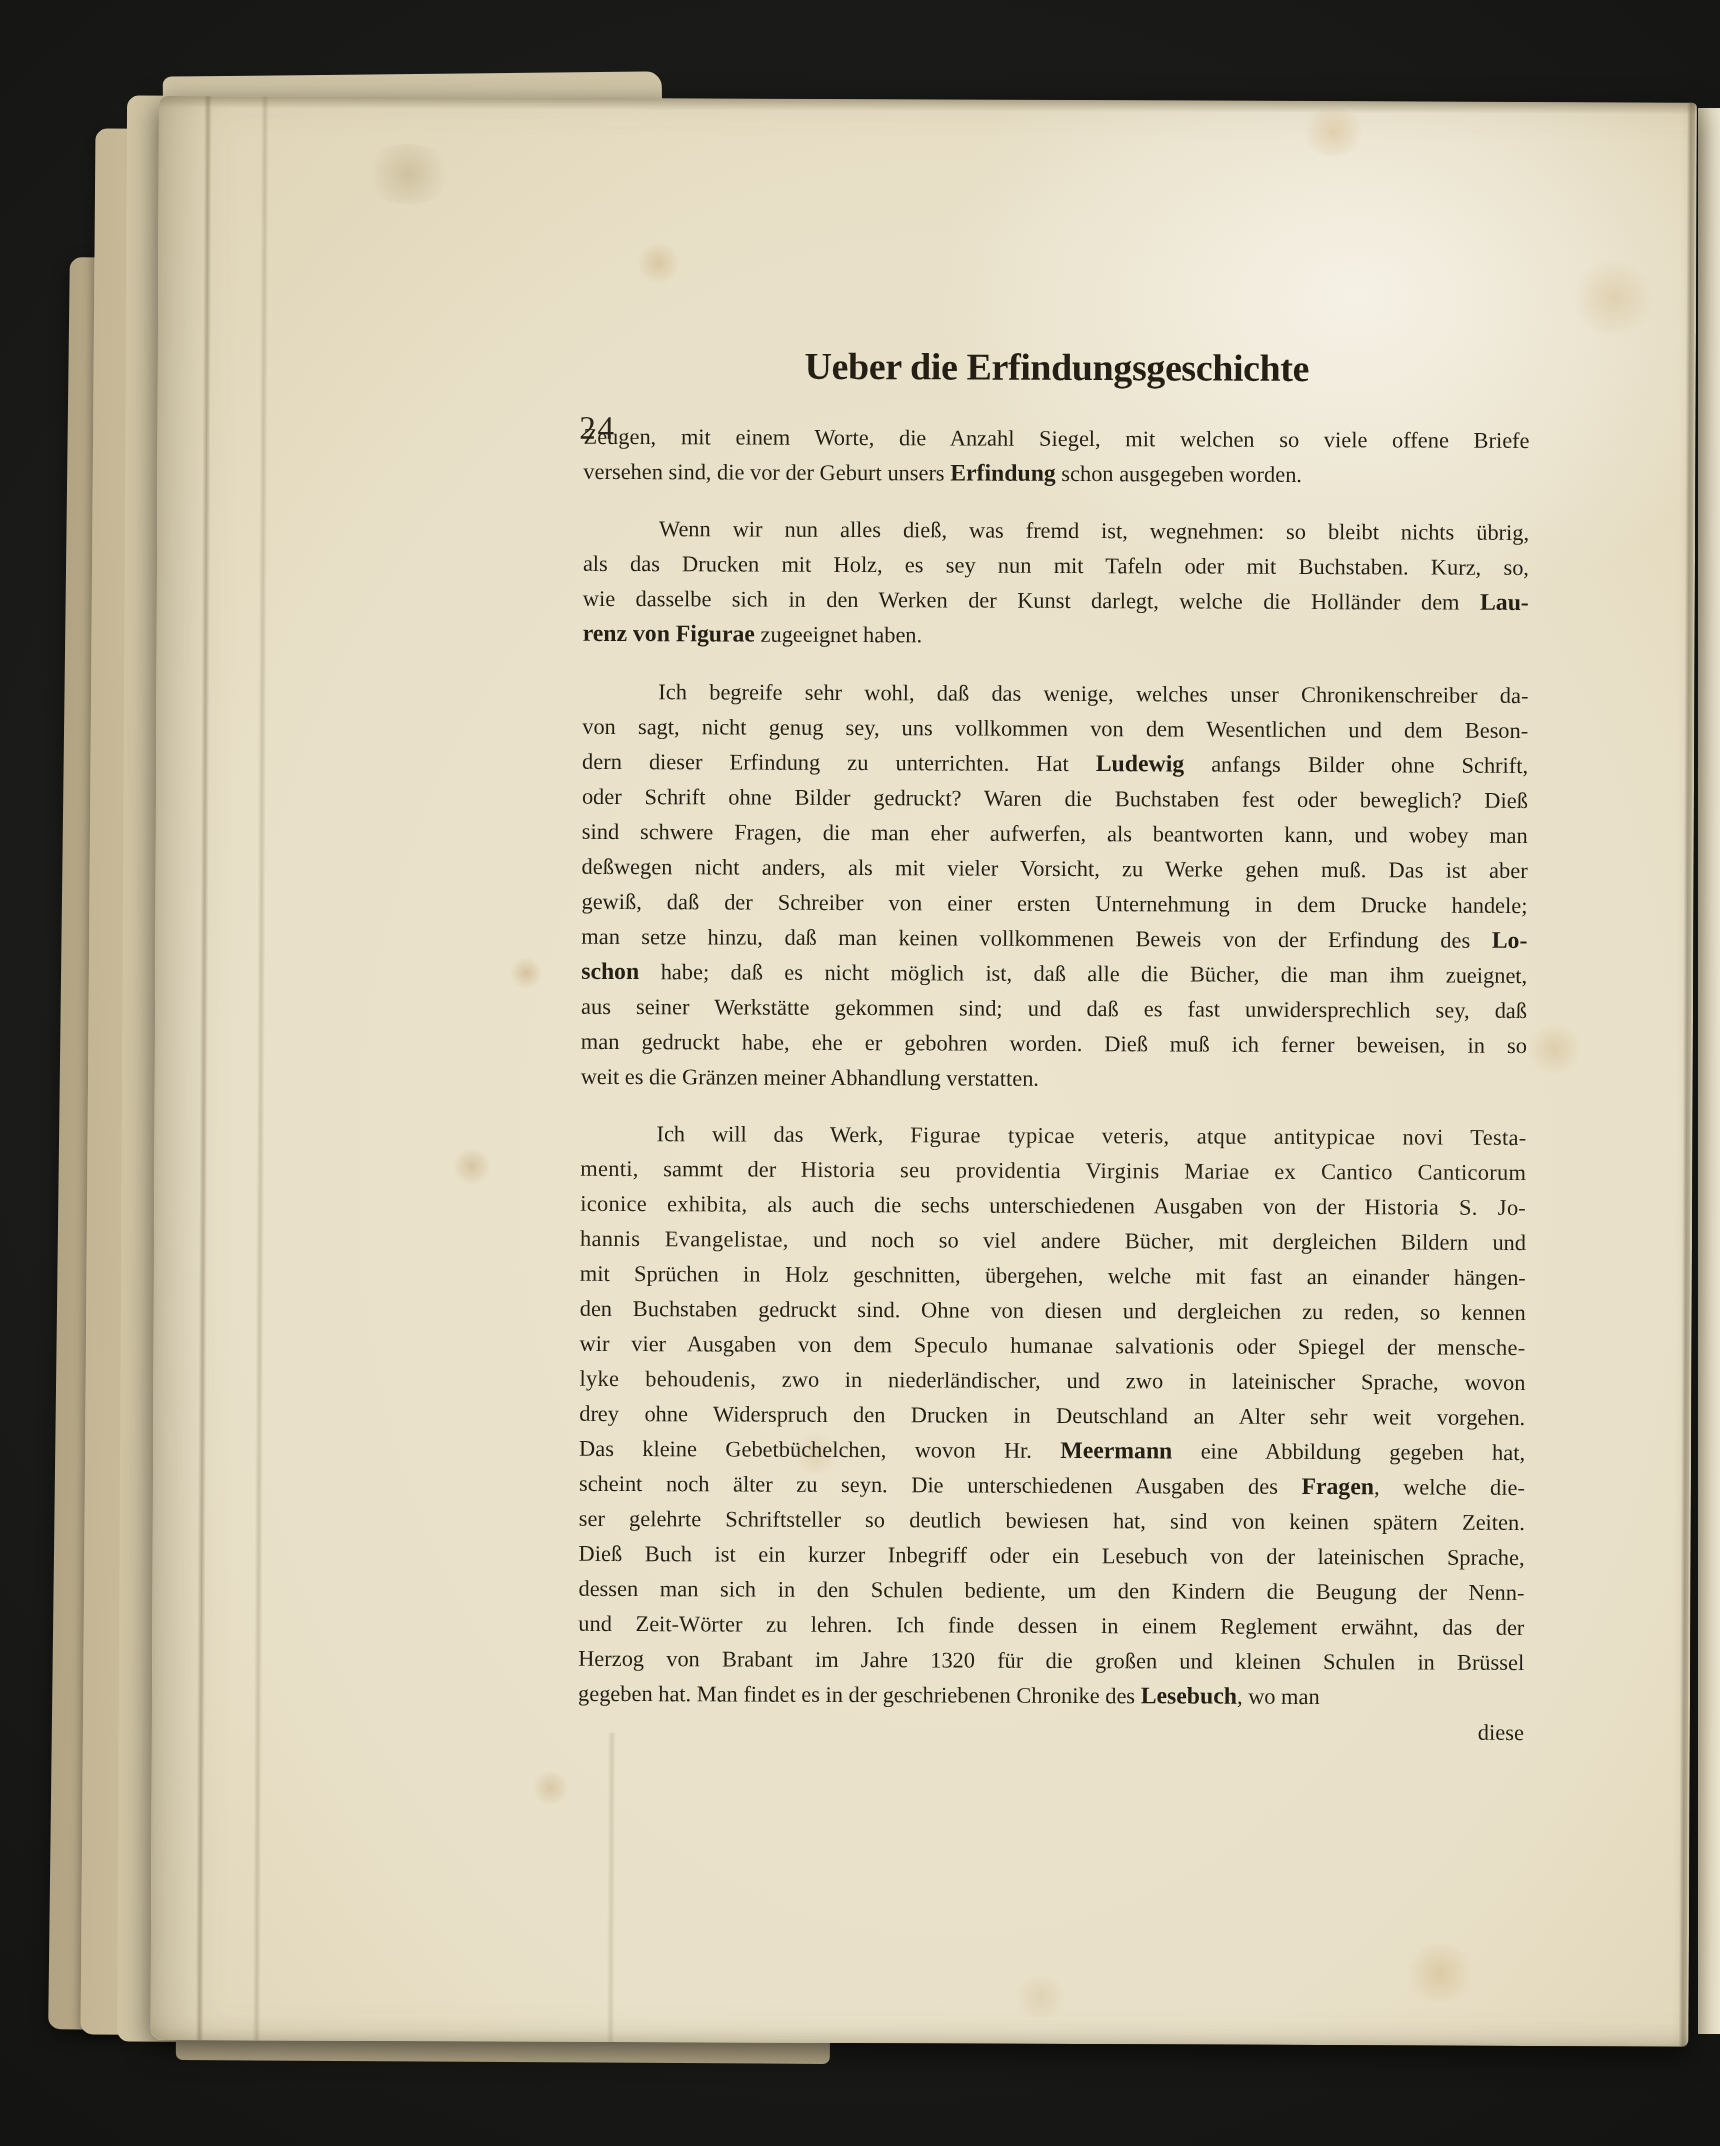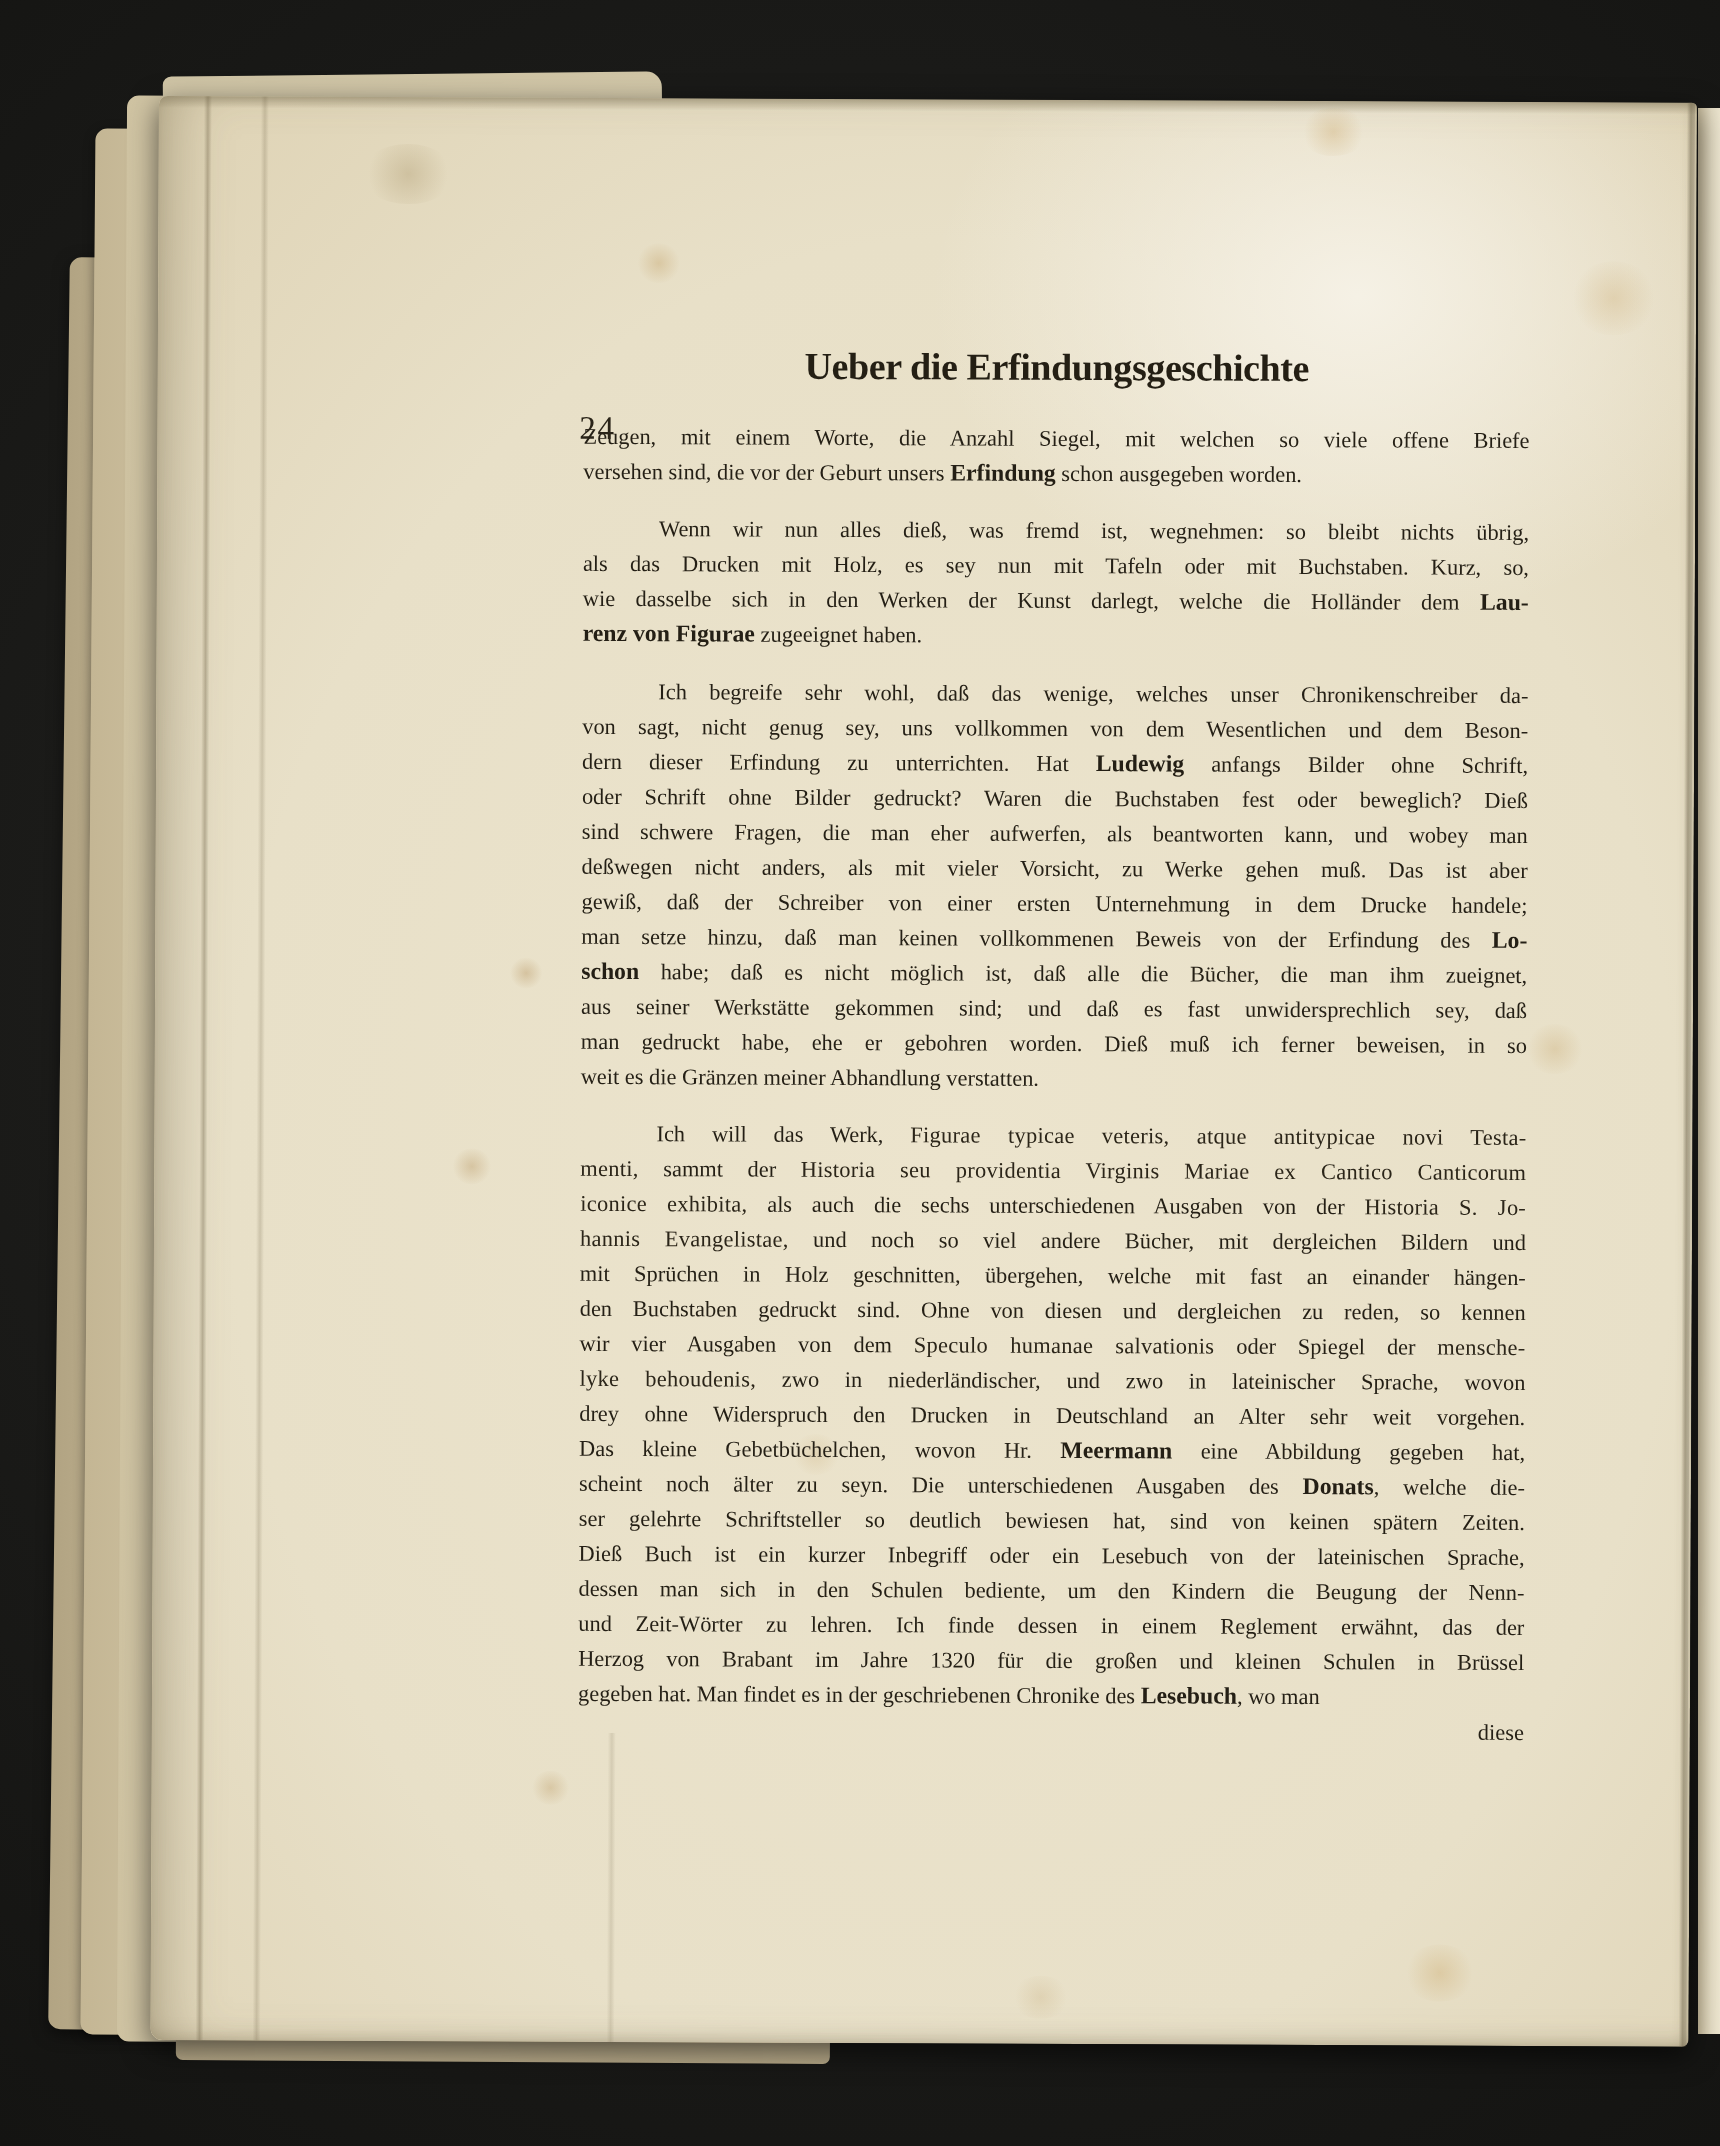--- a/index.html
+++ b/index.html
@@ -124,21 +124,21 @@
           <div class="line first"><span class="seg-de">Ich will das Werk, </span><span class="seg-la">Figurae typicae veteris, atque antitypicae novi Testa-</span></div>
           <div class="line"><span class="seg-la">menti,</span><span class="seg-de"> sammt der </span><span class="seg-la">Historia seu providentia Virginis Mariae ex Cantico Canticorum</span></div>
           <div class="line"><span class="seg-la">iconice exhibita,</span><span class="seg-de"> als auch die sechs unterschiedenen Ausgaben von der </span><span class="seg-la">Historia S. Jo-</span></div>
           <div class="line"><span class="seg-la">hannis Evangelistae,</span><span class="seg-de"> und noch so viel andere Bücher, mit dergleichen Bildern und</span></div>
           <div class="line"><span class="seg-de">mit Sprüchen in Holz geschnitten, übergehen, welche mit fast an einander hängen-</span></div>
           <div class="line"><span class="seg-de">den Buchstaben gedruckt sind. Ohne von diesen und dergleichen zu reden, so kennen</span></div>
           <div class="line"><span class="seg-de">wir vier Ausgaben von dem </span><span class="seg-la">Speculo humanae salvationis</span><span class="seg-de"> oder Spiegel der </span><span class="seg-la">mensche-</span></div>
           <div class="line"><span class="seg-la">lyke behoudenis,</span><span class="seg-de"> zwo in niederländischer, und zwo in lateinischer Sprache, wovon</span></div>
           <div class="line"><span class="seg-de">drey ohne Widerspruch den Drucken in Deutschland an Alter sehr weit vorgehen.</span></div>
           <div class="line"><span class="seg-de">Das kleine Gebetbüchelchen, wovon Hr. </span><span class="seg-em">Meermann</span><span class="seg-de"> eine Abbildung gegeben hat,</span></div>
-          <div class="line"><span class="seg-de">scheint noch älter zu seyn. Die unterschiedenen Ausgaben des </span><span class="seg-em">Donats</span><span class="seg-de">, welche die-</span></div>
+          <div class="line"><span class="seg-de">scheint noch älter zu seyn. Die unterschiedenen Ausgaben des </span><span class="seg-em">Fragen</span><span class="seg-de">, welche die-</span></div>
           <div class="line"><span class="seg-de">ser gelehrte Schriftsteller so deutlich bewiesen hat, sind von keinen spätern Zeiten.</span></div>
           <div class="line"><span class="seg-de">Dieß Buch ist ein kurzer Inbegriff oder ein Lesebuch von der lateinischen Sprache,</span></div>
           <div class="line"><span class="seg-de">dessen man sich in den Schulen bediente, um den Kindern die Beugung der Nenn-</span></div>
           <div class="line"><span class="seg-de">und Zeit-Wörter zu lehren. Ich finde dessen in einem Reglement erwähnt, das der</span></div>
           <div class="line"><span class="seg-de">Herzog von Brabant im Jahre 1320 für die großen und kleinen Schulen in Brüssel</span></div>
           <div class="line last"><span class="seg-de">gegeben hat. Man findet es in der geschriebenen Chronike des </span><span class="seg-em">Lesebuch</span><span class="seg-de">, wo man</span></div>
         </div>
       </div>
     <div class="catchword-row">
       <span class="catchword">diese</span>

